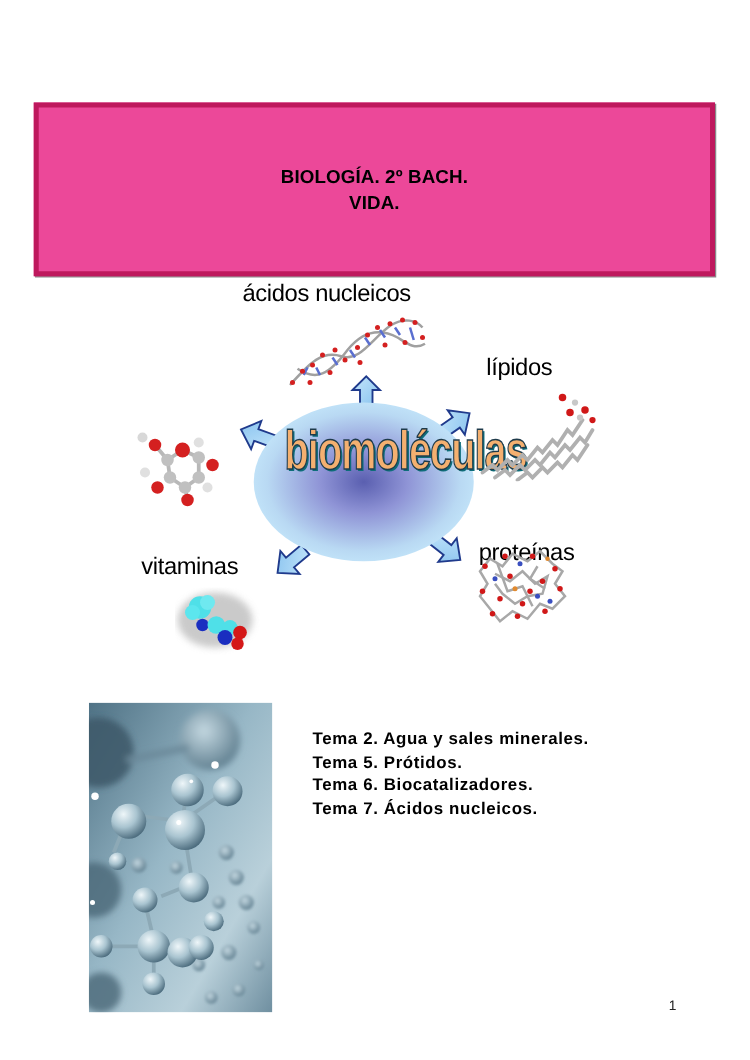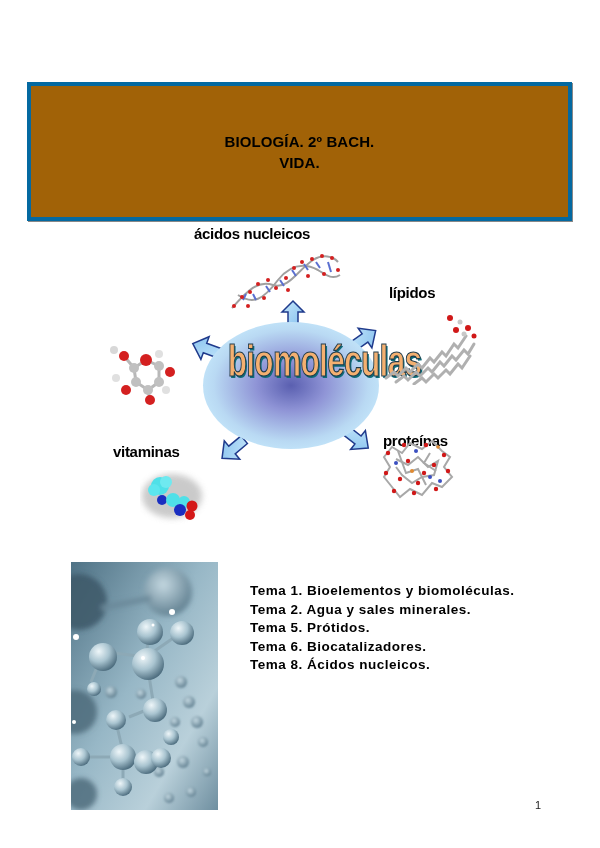--- a/index.html
+++ b/index.html
@@ -1,24 +1,24 @@
 <!DOCTYPE html>
 <html><head>
 <meta charset="utf-8">
 <style>
   html, body { margin:0; padding:0; background:#ffffff; }
   body { width:600px; height:848px; position:relative; overflow:hidden; font-family:"Liberation Sans", sans-serif; color:#000; }
   .title-box {
     position:absolute; left:27px; top:82px; width:537px; height:131px;
-    border:4px solid #0369a1; background:#a16207;
+    border:4px solid #be185d; background:#ec4899;
     display:flex; flex-direction:column; align-items:center; justify-content:center;
     box-shadow:1px 1px 0 #888;
   }
   .title-line { font-weight:bold; font-size:15px; line-height:21px; text-align:center; letter-spacing:0.1px; }
-  .label { position:absolute; font-weight:bold; font-size:15px; letter-spacing:-0.3px; white-space:nowrap; }
+  .label { position:absolute; font-weight:normal; font-size:19px; letter-spacing:-0.3px; white-space:nowrap; }
   .diagram { position:absolute; left:0; top:0; width:600px; height:560px; }
   .ellipse {
     position:absolute; left:203px; top:322px; width:176px; height:127px; border-radius:50%;
     background: radial-gradient(ellipse at center, #5a5fb0 0%, #8f94d6 28%, #b9d9f3 62%, #c7eafc 80%, #d6f1fd 100%);
   }
   .ellipse-text {
     position:absolute; left:203px; top:336px; width:176px; text-align:center;
     font-family:"Liberation Sans", sans-serif; font-weight:bold; font-size:44px; letter-spacing:-1px;
     transform:scaleX(0.72); transform-origin:center;
     color:#f4b070;
@@ -296,20 +296,19 @@
       <circle cx="101" cy="50" r="3"></circle>
         <circle cx="5" cy="75" r="3"></circle>
         <circle cx="82" cy="63" r="1.5"></circle>
       <circle cx="72" cy="96" r="2"></circle>
         <circle cx="3" cy="160" r="2"></circle>
     </g>
   </svg>
 </div>
 
 <div class="topics">
-  <div class="topic">Tema 1. Bioelementos y biomoléculas.</div>
   <div class="topic">Tema 2. Agua y sales minerales.</div>
   <div class="topic">Tema 5. Prótidos.</div>
   <div class="topic">Tema 6. Biocatalizadores.</div>
-  <div class="topic">Tema 8. Ácidos nucleicos.</div>
+  <div class="topic">Tema 7. Ácidos nucleicos.</div>
 </div>
 
 <div class="page-number">1</div>
 
 </body></html>

